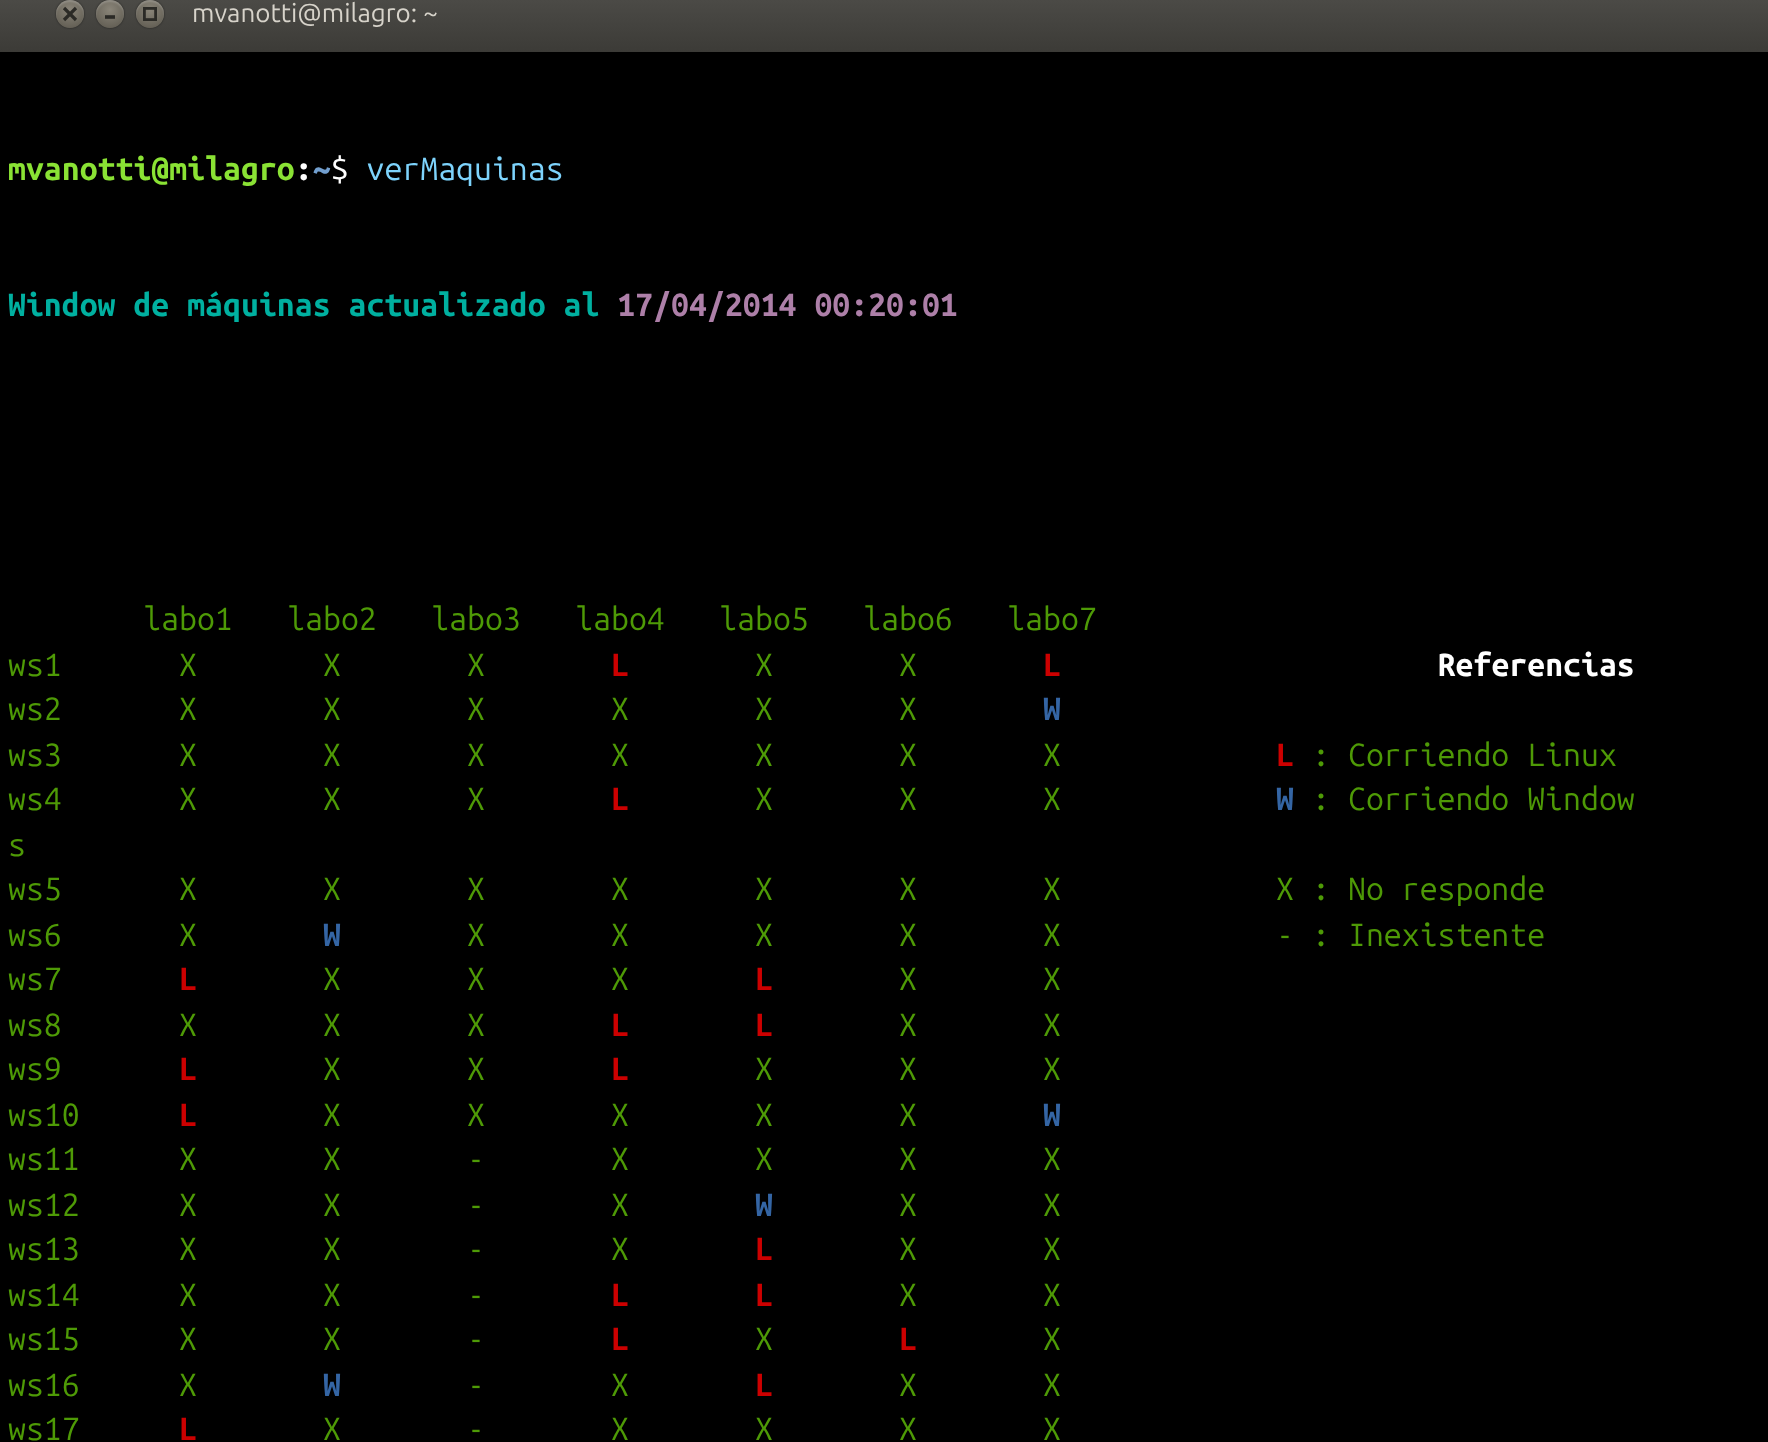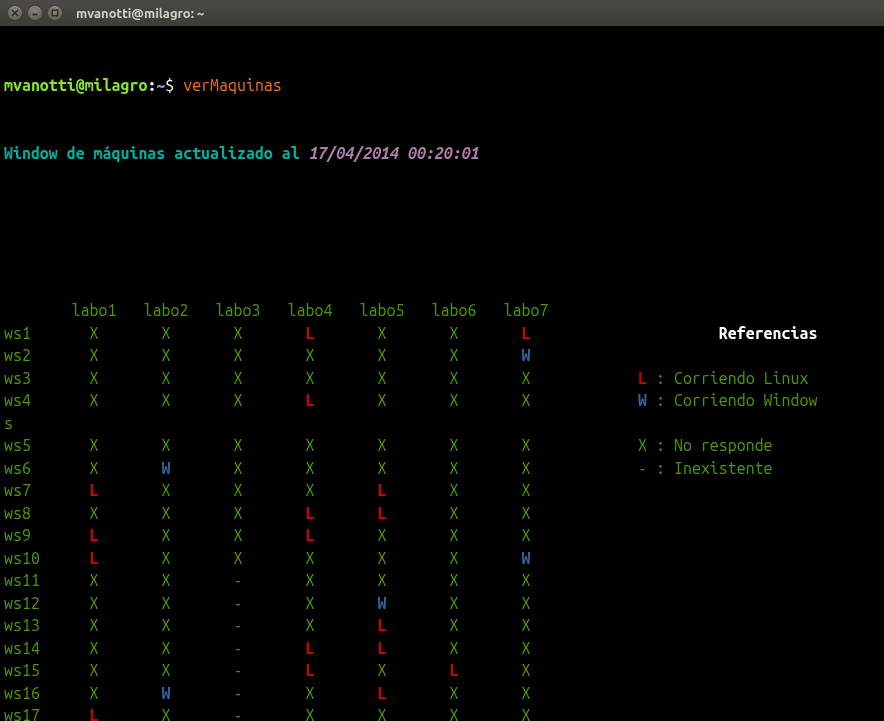--- a/index.html
+++ b/index.html
@@ -21,25 +21,26 @@
     font-size: 16px;
     background: var(--bg);
     color: #ffffff;
     overflow: hidden;
   }
   
   .titlebar {
     height: 26px;
     background: linear-gradient(to bottom, #4b4a46, #3c3b37);
     display: flex;
-    align-items: center;
+    align-items: flex-start;
     font-family: "Ubuntu", sans-serif;
     font-size: 13px;
     color: var(--panel-text);
-    font-weight: bold;
+    font-weight: normal;
+    padding-left: 20px;
   }
   .window-controls {
     display: flex;
     gap: 6px;
     padding: 0 8px;
   }
   .wbtn {
     width: 14px; height: 14px;
     border-radius: 50%;
     background: radial-gradient(circle at 50% 35%, #8a8579, #5a564c);
@@ -54,23 +55,23 @@
   
   .terminal {
     padding: 3px 4px;
     line-height: 22.5px;
     white-space: pre;
   }
   .prompt-user { color: var(--bright-green); font-weight: bold; margin-top: 43px; }
   .prompt-colon { color: #ffffff; font-weight: bold; }
   .prompt-path { color: #729fcf; font-weight: bold; }
   .prompt-dollar { color: #ffffff; }
-  .cmd { color: #f97316; }
+  .cmd { color: #7dd3fc; }
   .status-line { color: var(--teal); font-weight: bold; }
-  .status-line .ts { color: var(--violet); font-style: italic; }
+  .status-line .ts { color: var(--violet); }
 
   
   .board {
     display: flex;
     align-items: flex-start;
   }
   .machines {
     font-family: "Ubuntu Mono", "DejaVu Sans Mono", monospace;
   }
   .mrow { display: flex; height: 22.5px; align-items: center; }

